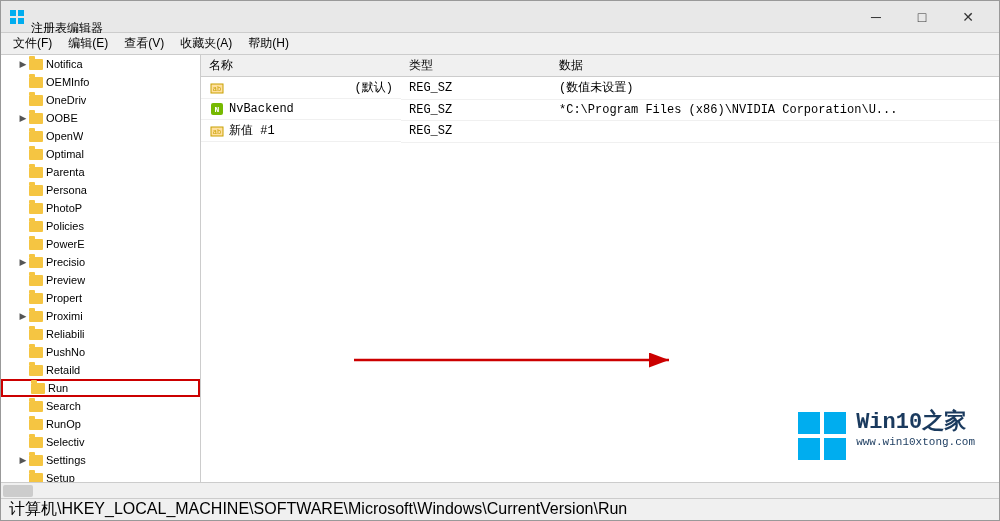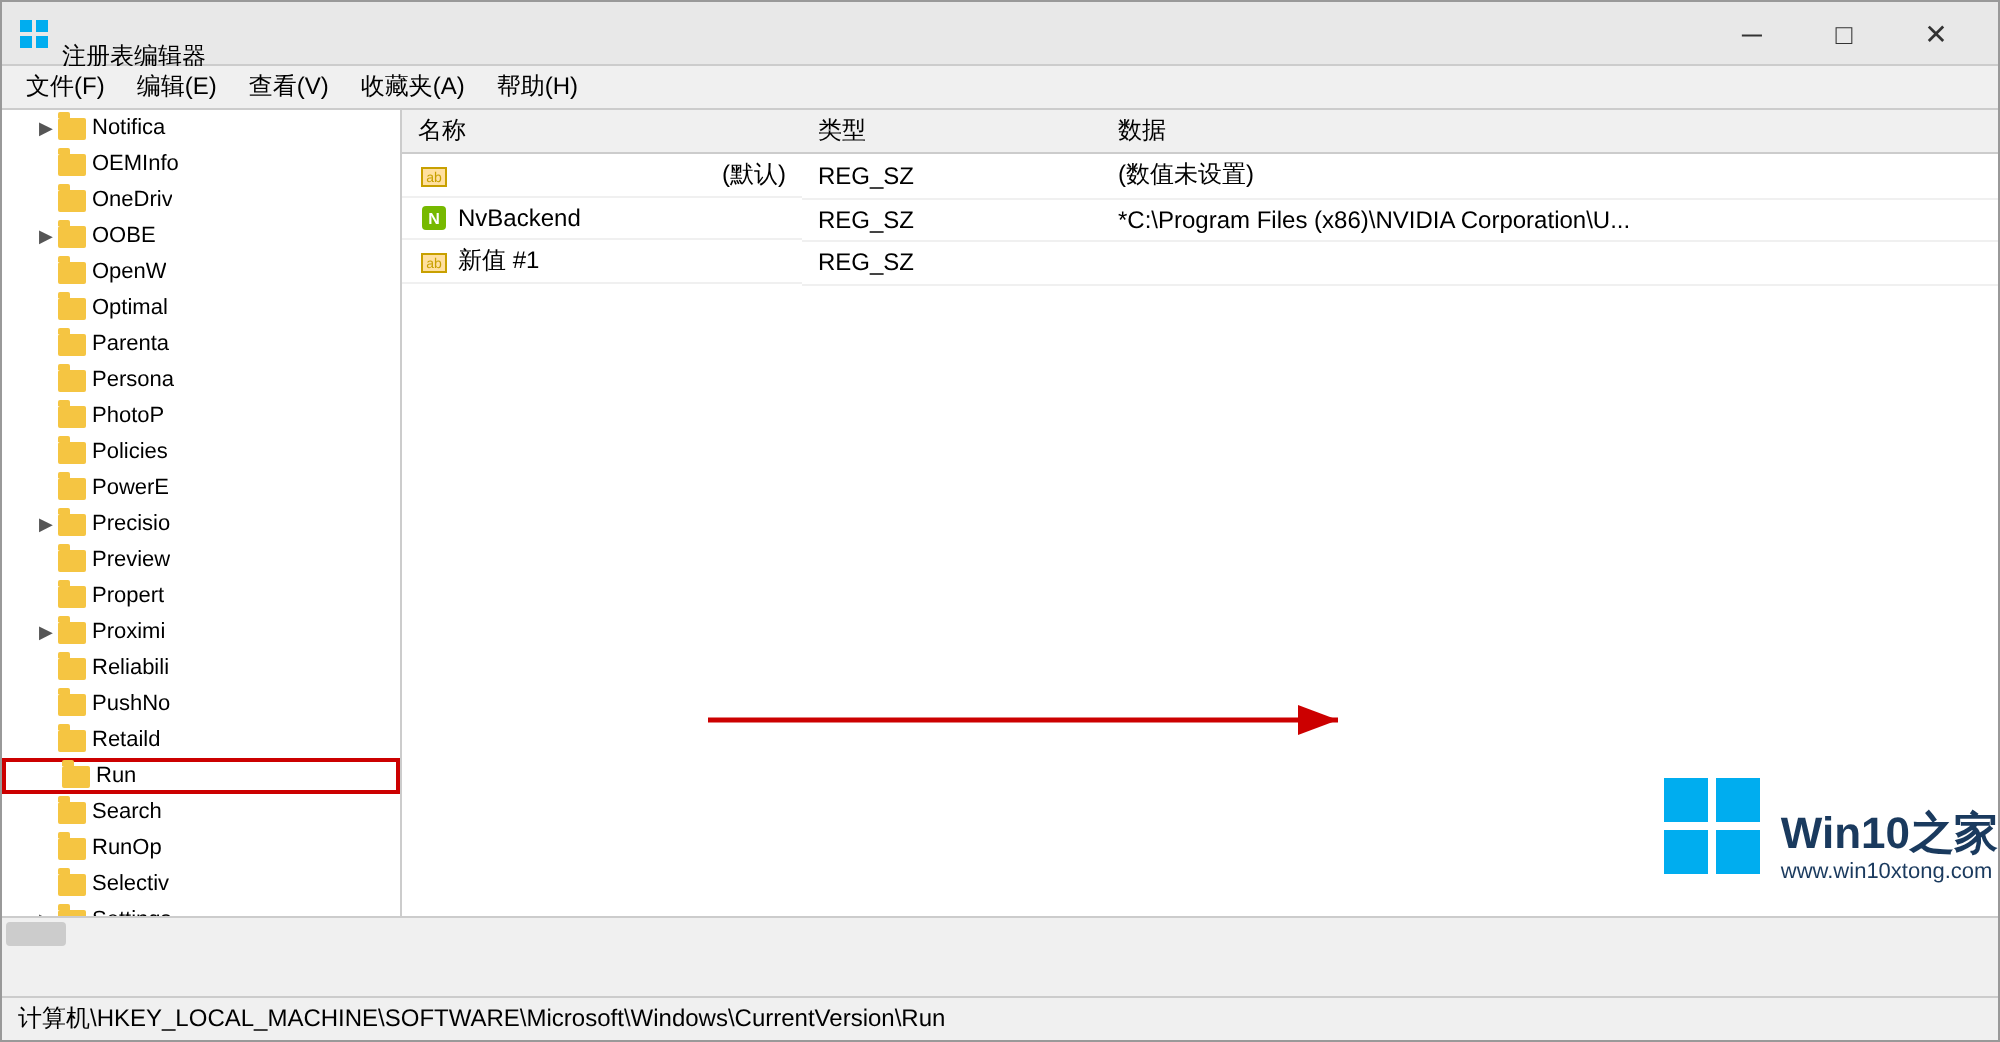--- a/index.html
+++ b/index.html
@@ -152,23 +152,22 @@
       font-size: 12px;
       border-bottom: 1px solid #f0f0f0;
     }
     .status-bar {
       height: 22px;
       background: #f0f0f0;
       border-top: 1px solid #ccc;
       display: flex;
       align-items: center;
       padding: 0 8px;
-      font-size: 12px;
+      font-size: 16px;
       color: #000;
-      margin-top: 24px;
     }
     .scrollbar-h {
       height: 16px;
       background: #f0f0f0;
       border-top: 1px solid #ccc;
       display: flex;
       align-items: center;
       padding: 2px;
     }
     .arrow-indicator {
@@ -337,21 +336,21 @@
         <span class="tree-label">Settings</span>
       </div>
       <div class="tree-item" style="padding-left:16px">
         <span class="tree-expand" style="color:transparent">▶</span>
         <span class="folder-yellow"></span>
         <span class="tree-label">Setup</span>
       </div>
 
     </div>
 
-    <div class="content-pane" style="position:relative;">
+    <div class="content-pane" style="position:relative;font-family:Liberation Mono, monospace;">
       <table class="content-table">
         <thead>
           <tr>
             <th style="width:200px;">名称</th>
             <th style="width:150px;">类型</th>
             <th>数据</th>
           </tr>
         </thead>
         <tbody>
           <tr>
@@ -394,21 +393,21 @@
         <svg width="340" height="40">
           <defs>
             <marker id="arrowhead" markerWidth="8" markerHeight="6" refX="8" refY="3" orient="auto">
               <polygon points="0 0, 8 3, 0 6" fill="#cc0000"></polygon>
             </marker>
           </defs>
           <line x1="5" y1="20" x2="320" y2="20" stroke="#cc0000" stroke-width="2.5" marker-end="url(#arrowhead)"></line>
         </svg>
       </div>
 
-      <div class="watermark" style="position:absolute;right:0;bottom:16px;display:flex;align-items:flex-end;gap:8px;">
+      <div class="watermark" style="position:absolute;right:24px;bottom:16px;display:flex;align-items:flex-start;gap:8px;">
         <div>
           <svg width="52" height="52" viewBox="0 0 52 52">
             <rect x="2" y="2" width="22" height="22" fill="#00adef"></rect>
             <rect x="28" y="2" width="22" height="22" fill="#00adef"></rect>
             <rect x="2" y="28" width="22" height="22" fill="#00adef"></rect>
             <rect x="28" y="28" width="22" height="22" fill="#00adef"></rect>
           </svg>
         </div>
         <div>
           <div style="font-size:22px;font-weight:bold;color:#1a3a5e;line-height:1.2;">Win10之家</div>

